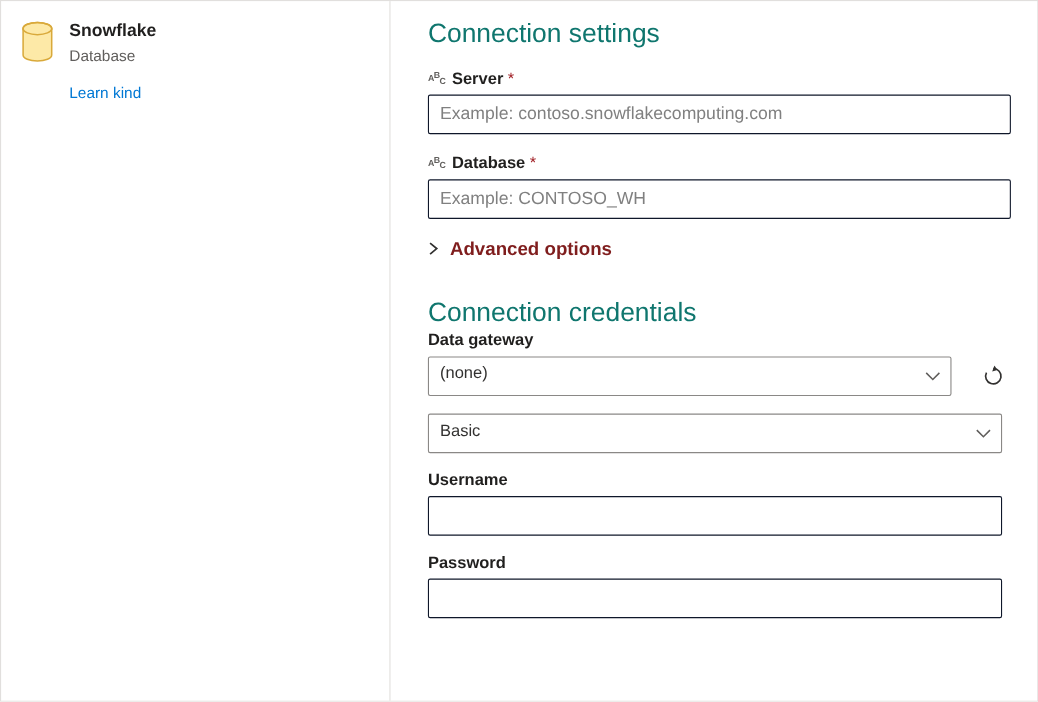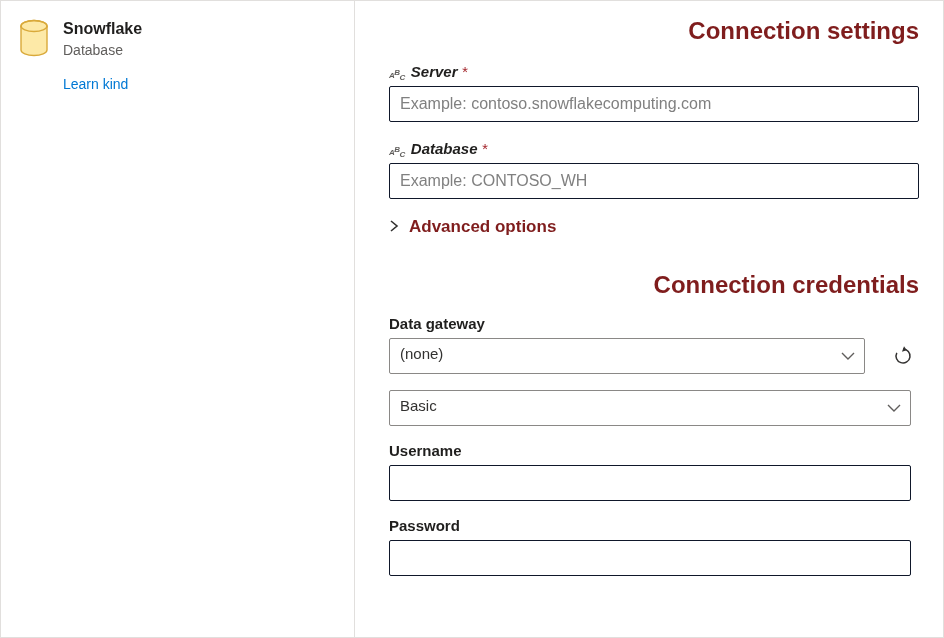--- a/index.html
+++ b/index.html
@@ -53,38 +53,36 @@
     text-decoration: none;
     cursor: pointer;
   }
   .main {
     flex: 1;
     padding: 16px 24px 20px 34px;
     overflow: hidden;
   }
   h1.section-heading {
     font-size: 24px;
-    font-weight: 700;
-    color: #7f1d1d;
+    font-weight: 400;
+    color: #0f766e;
     margin: 0 0 18px 0;
-    text-align: right;
   }
   .section-heading.second {
     margin-top: 34px;
-    margin-bottom: 16px;
+    margin-bottom: 2px;
   }
   .field { margin-bottom: 18px; }
   .field-label-row {
     display: flex;
-    align-items: flex-end;
+    align-items: center;
     margin-bottom: 6px;
     font-size: 15px;
     font-weight: 600;
     color: #201f1e;
-    font-style: italic;
   }
   .abc-icon {
     font-size: 8px;
     color: #605e5c;
     margin-right: 6px;
     line-height: 1;
     letter-spacing: -0.5px;
     position: relative;
   }
   .abc-icon .sup { position: relative; top: -3px; }

